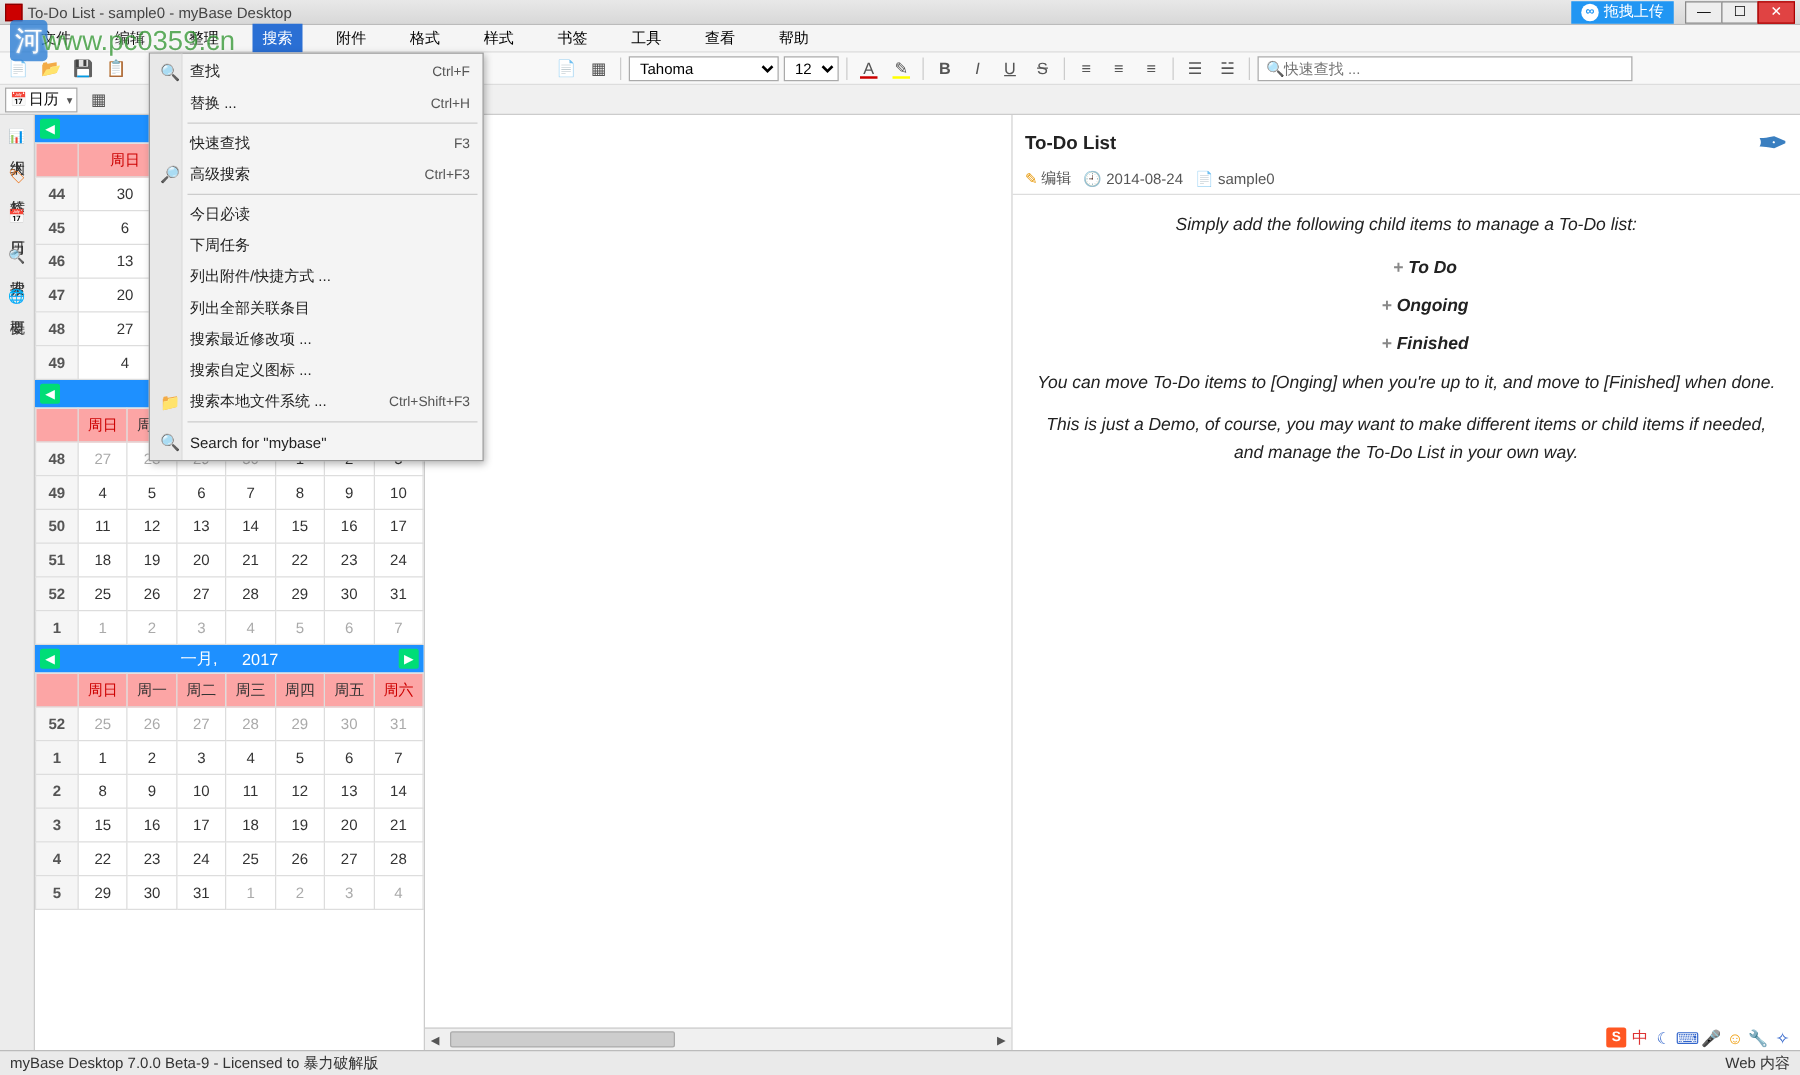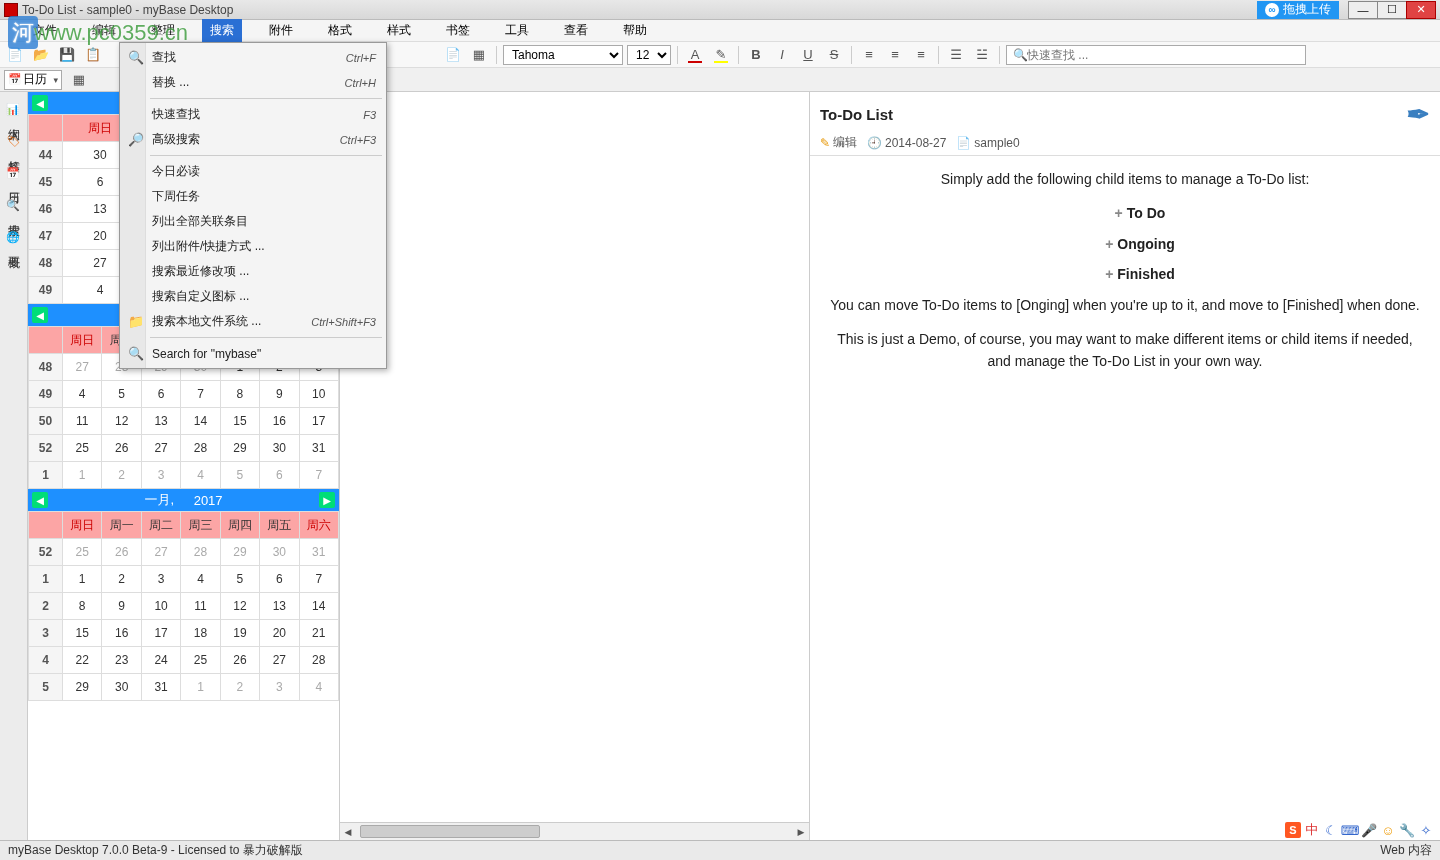--- a/index.html
+++ b/index.html
@@ -86,29 +86,29 @@
 
 
 .right-panel { flex:1; background:#fff; display:flex; flex-direction:column;text-align:center;}
 .doc-header { padding:6px 10px 4px; border-bottom:1px solid #ddd; display:flex; flex-direction:column; gap:3px;}
 .doc-title { font-size:15px; font-weight:bold; color:#222; display:flex; align-items:center; justify-content:space-between;}
 .feather { font-size:28px; color:#3a7fc0;}
 .doc-meta { display:flex; align-items:center; gap:10px; font-size:12px; color:#555;}
 .doc-meta .meta-item { display:flex; align-items:center; gap:3px;}
 .doc-meta .pencil{color:#e69500;}
 .doc-body { padding:12px 14px; font-size:14px; color:#222; line-height:1.6;}
-.doc-body p { margin-bottom:12px; }
+.doc-body p { margin-bottom:12px;font-style:italic; }
 .doc-body .indent { padding-left:30px; font-weight:bold; margin-bottom:8px;}
 .doc-body .plus { color:#888; font-weight:bold; margin-right:4px;}
 
 
 .dropdown { position:absolute; left:119px; top:42px; width:268px; background:#f4f4f4; border:1px solid #999; box-shadow:2px 2px 6px rgba(0,0,0,0.3); z-index:100; padding:2px;}
 .dd-item { display:flex; align-items:center; height:25px; padding:0 8px 0 30px; position:relative; font-size:12px; color:#222;}
 .dd-item .dicon { position:absolute; left:6px; font-size:13px; color:#3a6fb0;}
-.dd-item .shortcut { margin-left:auto; color:#555; font-size:11px;font-style:italic;}
+.dd-item .shortcut { margin-left:auto; color:#555; font-size:11px;}
 .dd-sep { height:1px; background:#ccc; margin:3px 2px 3px 28px;}
 .dd-icon-strip { position:absolute; left:0; top:0; bottom:0; width:26px; background:#e8e8e8; border-right:1px solid #ddd;}
 
 
 .statusbar { position:absolute; bottom:0; left:0; right:0; height:20px; background:#eaeaea; border-top:1px solid #bbb; display:flex; align-items:center; padding:0 8px; font-size:12px; color:#333;}
 .statusbar .right { margin-left:auto; display:flex; align-items:center; gap:8px;}
 .tray { position:absolute; right:6px; bottom:22px; display:flex; gap:3px; align-items:center;}
 .tray-icon { width:16px; height:16px; font-size:13px; display:flex; align-items:center; justify-content:center;}
 .tray-sogou { background:#ff5722; color:#fff; border-radius:2px; font-weight:bold; font-size:11px;}
 
@@ -290,20 +290,30 @@
             <td class="wknum-cell">50</td>
             <td class="day">11</td>
             <td class="day">12</td>
             <td class="day">13</td>
             <td class="day">14</td>
             <td class="day">15</td>
             <td class="day">16</td>
             <td class="day">17</td>
           </tr>
           <tr>
+            <td class="wknum-cell">51</td>
+            <td class="day">18</td>
+            <td class="day">19</td>
+            <td class="day">20</td>
+            <td class="day">21</td>
+            <td class="day">22</td>
+            <td class="day">23</td>
+            <td class="day">24</td>
+          </tr>
+          <tr>
             <td class="wknum-cell">52</td>
             <td class="day">25</td>
             <td class="day">26</td>
             <td class="day">27</td>
             <td class="day">28</td>
             <td class="day">29</td>
             <td class="day">30</td>
             <td class="day">31</td>
           </tr>
           <tr>
@@ -416,21 +426,21 @@
         <span>To-Do List</span>
         <span class="feather">✒</span>
       </div>
       <div class="doc-meta">
         <span class="meta-item">
             <span class="pencil">✎</span>
             <span>编辑</span>
           </span>
         <span class="meta-item">
             <span>🕘</span>
-            <span>2014-08-27</span>
+            <span>2014-08-24</span>
           </span>
         <span class="meta-item">
             <span>📄</span>
             <span>sample0</span>
           </span>
       </div>
     </div>
     <div class="doc-body">
       <p>Simply add the following child items to manage a To-Do list:</p>
       <p class="indent"><span class="plus">+</span><span>To Do</span></p>
@@ -465,24 +475,24 @@
         <span class="shortcut">Ctrl+F3</span>
       </div>
       <div class="dd-sep"></div>
       <div class="dd-item">
         <span>今日必读</span>
       </div>
       <div class="dd-item">
         <span>下周任务</span>
       </div>
       <div class="dd-item">
+        <span>列出附件/快捷方式 ...</span>
+      </div>
+      <div class="dd-item">
         <span>列出全部关联条目</span>
-      </div>
-      <div class="dd-item">
-        <span>列出附件/快捷方式 ...</span>
       </div>
       <div class="dd-item">
         <span>搜索最近修改项 ...</span>
       </div>
       <div class="dd-item">
         <span>搜索自定义图标 ...</span>
       </div>
       <div class="dd-item">
         <span class="dicon">📁</span>
         <span>搜索本地文件系统 ...</span>

